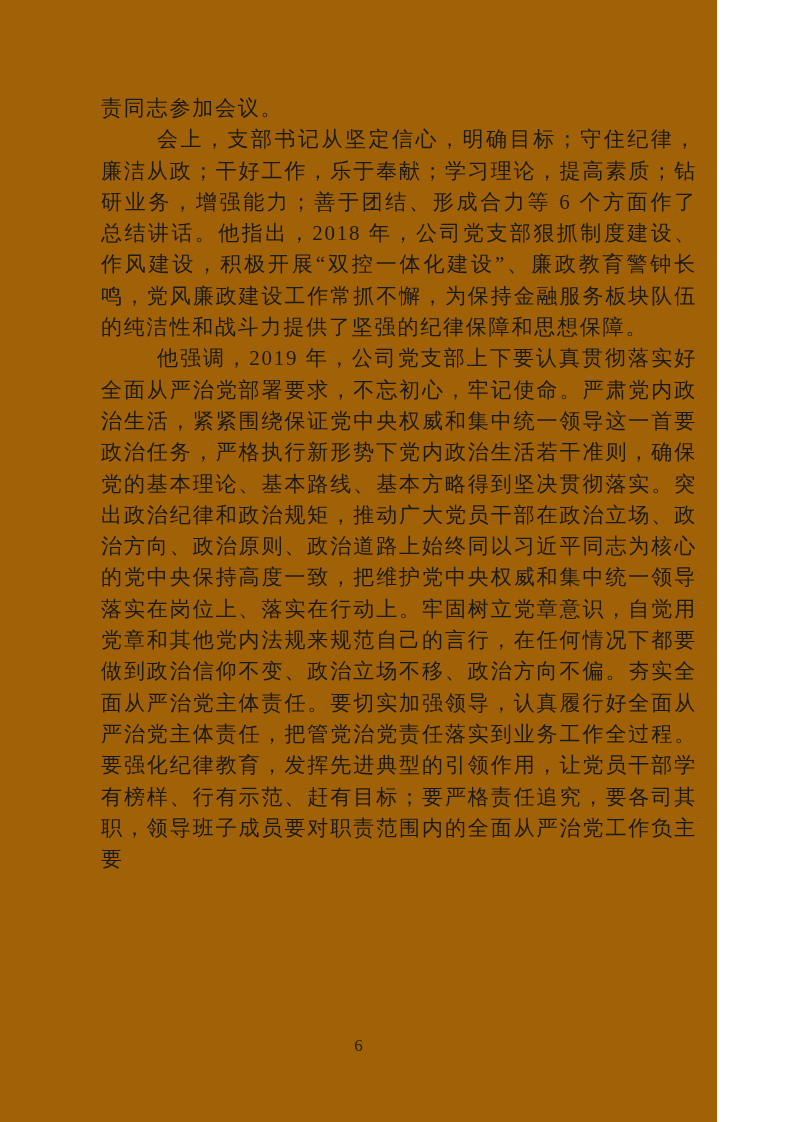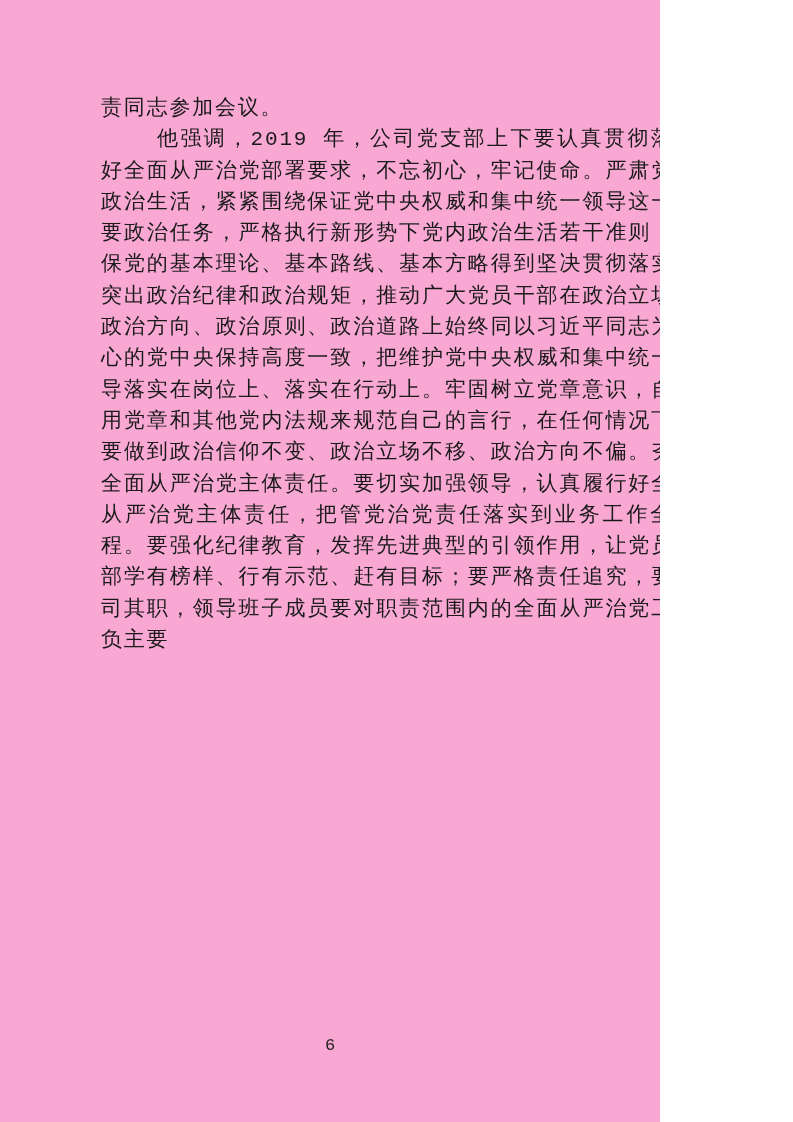--- a/index.html
+++ b/index.html
@@ -2,25 +2,25 @@
 <html><head>
 <meta charset="utf-8">
 <style>
   html, body {
     margin: 0;
     padding: 0;
     background: #ffffff;
   }
   .page {
     position: relative;
-    width: 660px;
+    width: 717px;
     height: 1122px;
-    background: #f9a8d4;
+    background: #a16207;
     overflow: hidden;
-    font-family: Liberation Mono, monospace;
+    font-family: Liberation Serif, serif;
   }
   .doc-body {
     position: absolute;
     left: 101px;
     top: 93px;
     width: 596px;
   }
   .doc-body p {
     margin: 0;
     padding: 0;
@@ -46,16 +46,17 @@
     letter-spacing: 0;
     color: #222222;
   }
 </style>
 </head>
 <body>
 
 <div class="page">
   <div class="doc-body">
     <p class="continuation">责同志参加会议。</p>
+    <p>会上，支部书记从坚定信心，明确目标；守住纪律，廉洁从政；干好工作，乐于奉献；学习理论，提高素质；钻研业务，增强能力；善于团结、形成合力等 6 个方面作了总结讲话。他指出，2018 年，公司党支部狠抓制度建设、作风建设，积极开展“双控一体化建设”、廉政教育警钟长鸣，党风廉政建设工作常抓不懈，为保持金融服务板块队伍的纯洁性和战斗力提供了坚强的纪律保障和思想保障。</p>
     <p>他强调，2019 年，公司党支部上下要认真贯彻落实好全面从严治党部署要求，不忘初心，牢记使命。严肃党内政治生活，紧紧围绕保证党中央权威和集中统一领导这一首要政治任务，严格执行新形势下党内政治生活若干准则，确保党的基本理论、基本路线、基本方略得到坚决贯彻落实。突出政治纪律和政治规矩，推动广大党员干部在政治立场、政治方向、政治原则、政治道路上始终同以习近平同志为核心的党中央保持高度一致，把维护党中央权威和集中统一领导落实在岗位上、落实在行动上。牢固树立党章意识，自觉用党章和其他党内法规来规范自己的言行，在任何情况下都要做到政治信仰不变、政治立场不移、政治方向不偏。夯实全面从严治党主体责任。要切实加强领导，认真履行好全面从严治党主体责任，把管党治党责任落实到业务工作全过程。要强化纪律教育，发挥先进典型的引领作用，让党员干部学有榜样、行有示范、赶有目标；要严格责任追究，要各司其职，领导班子成员要对职责范围内的全面从严治党工作负主要</p>
   </div>
   <div class="page-number">6</div>
 </div>
 
 </body></html>

